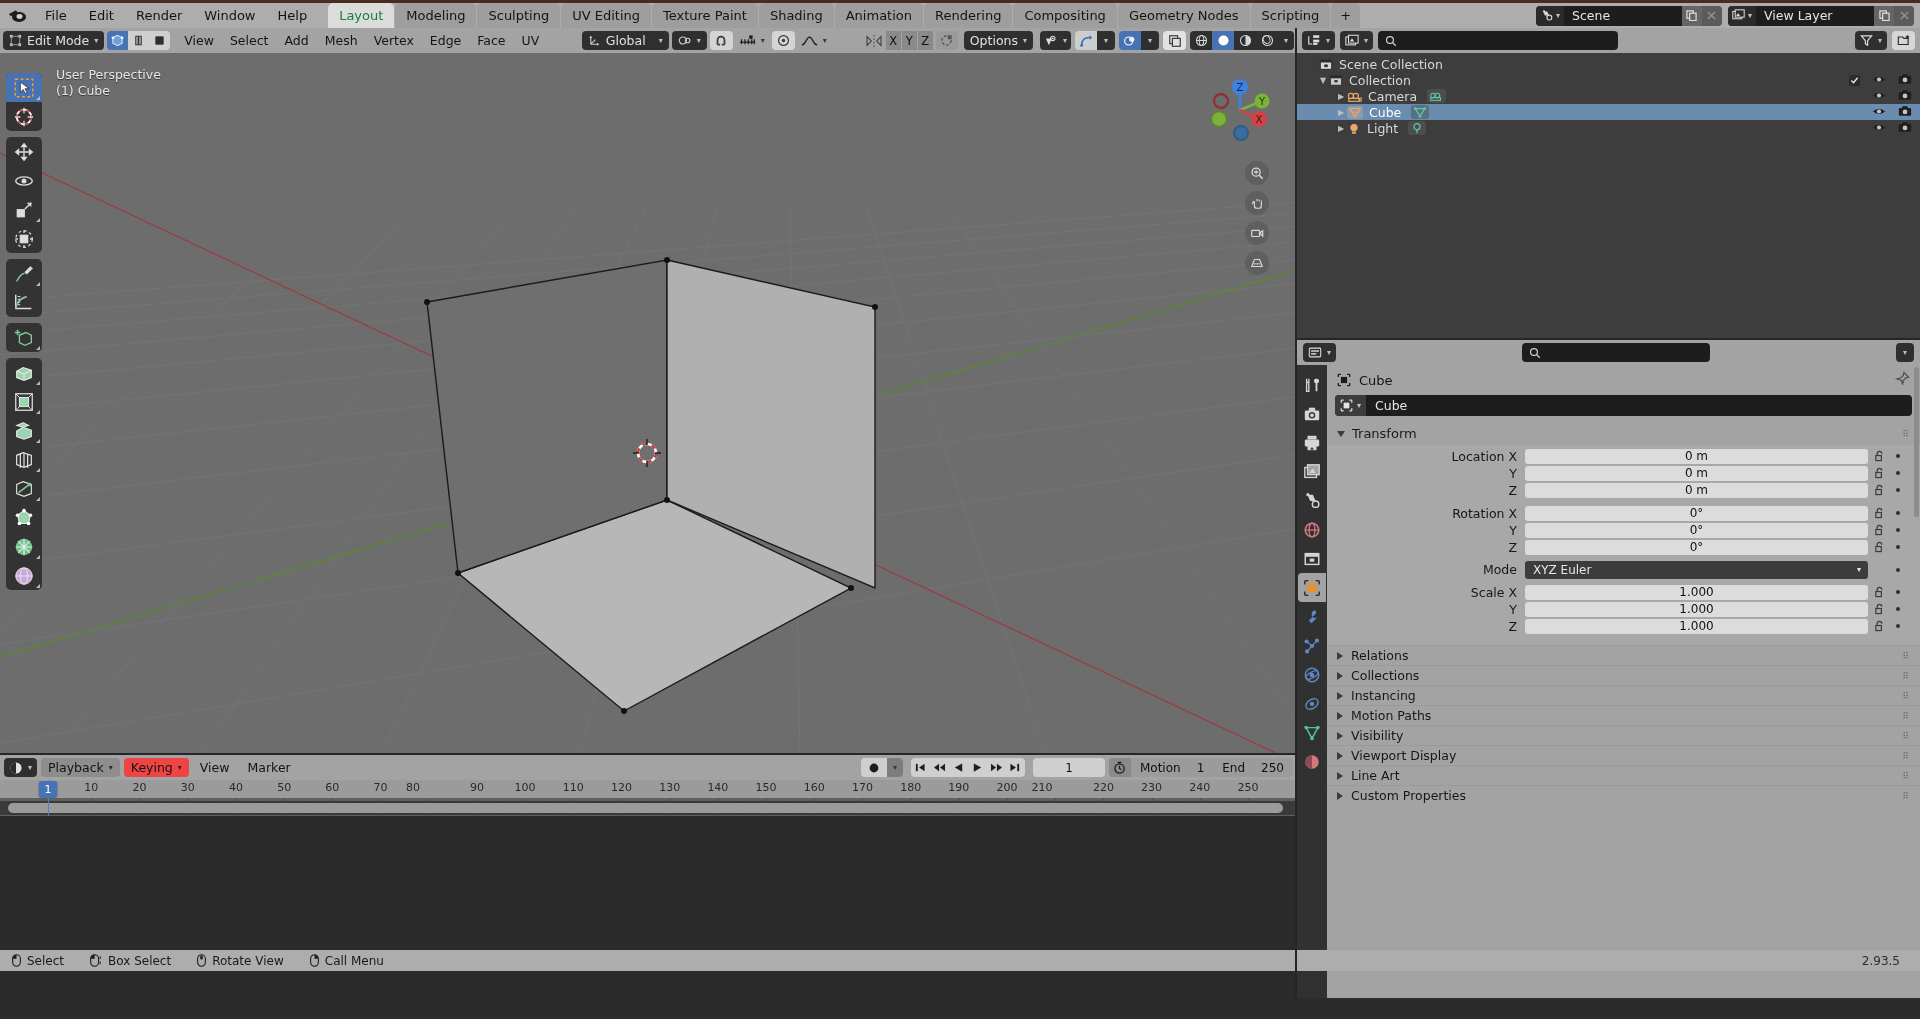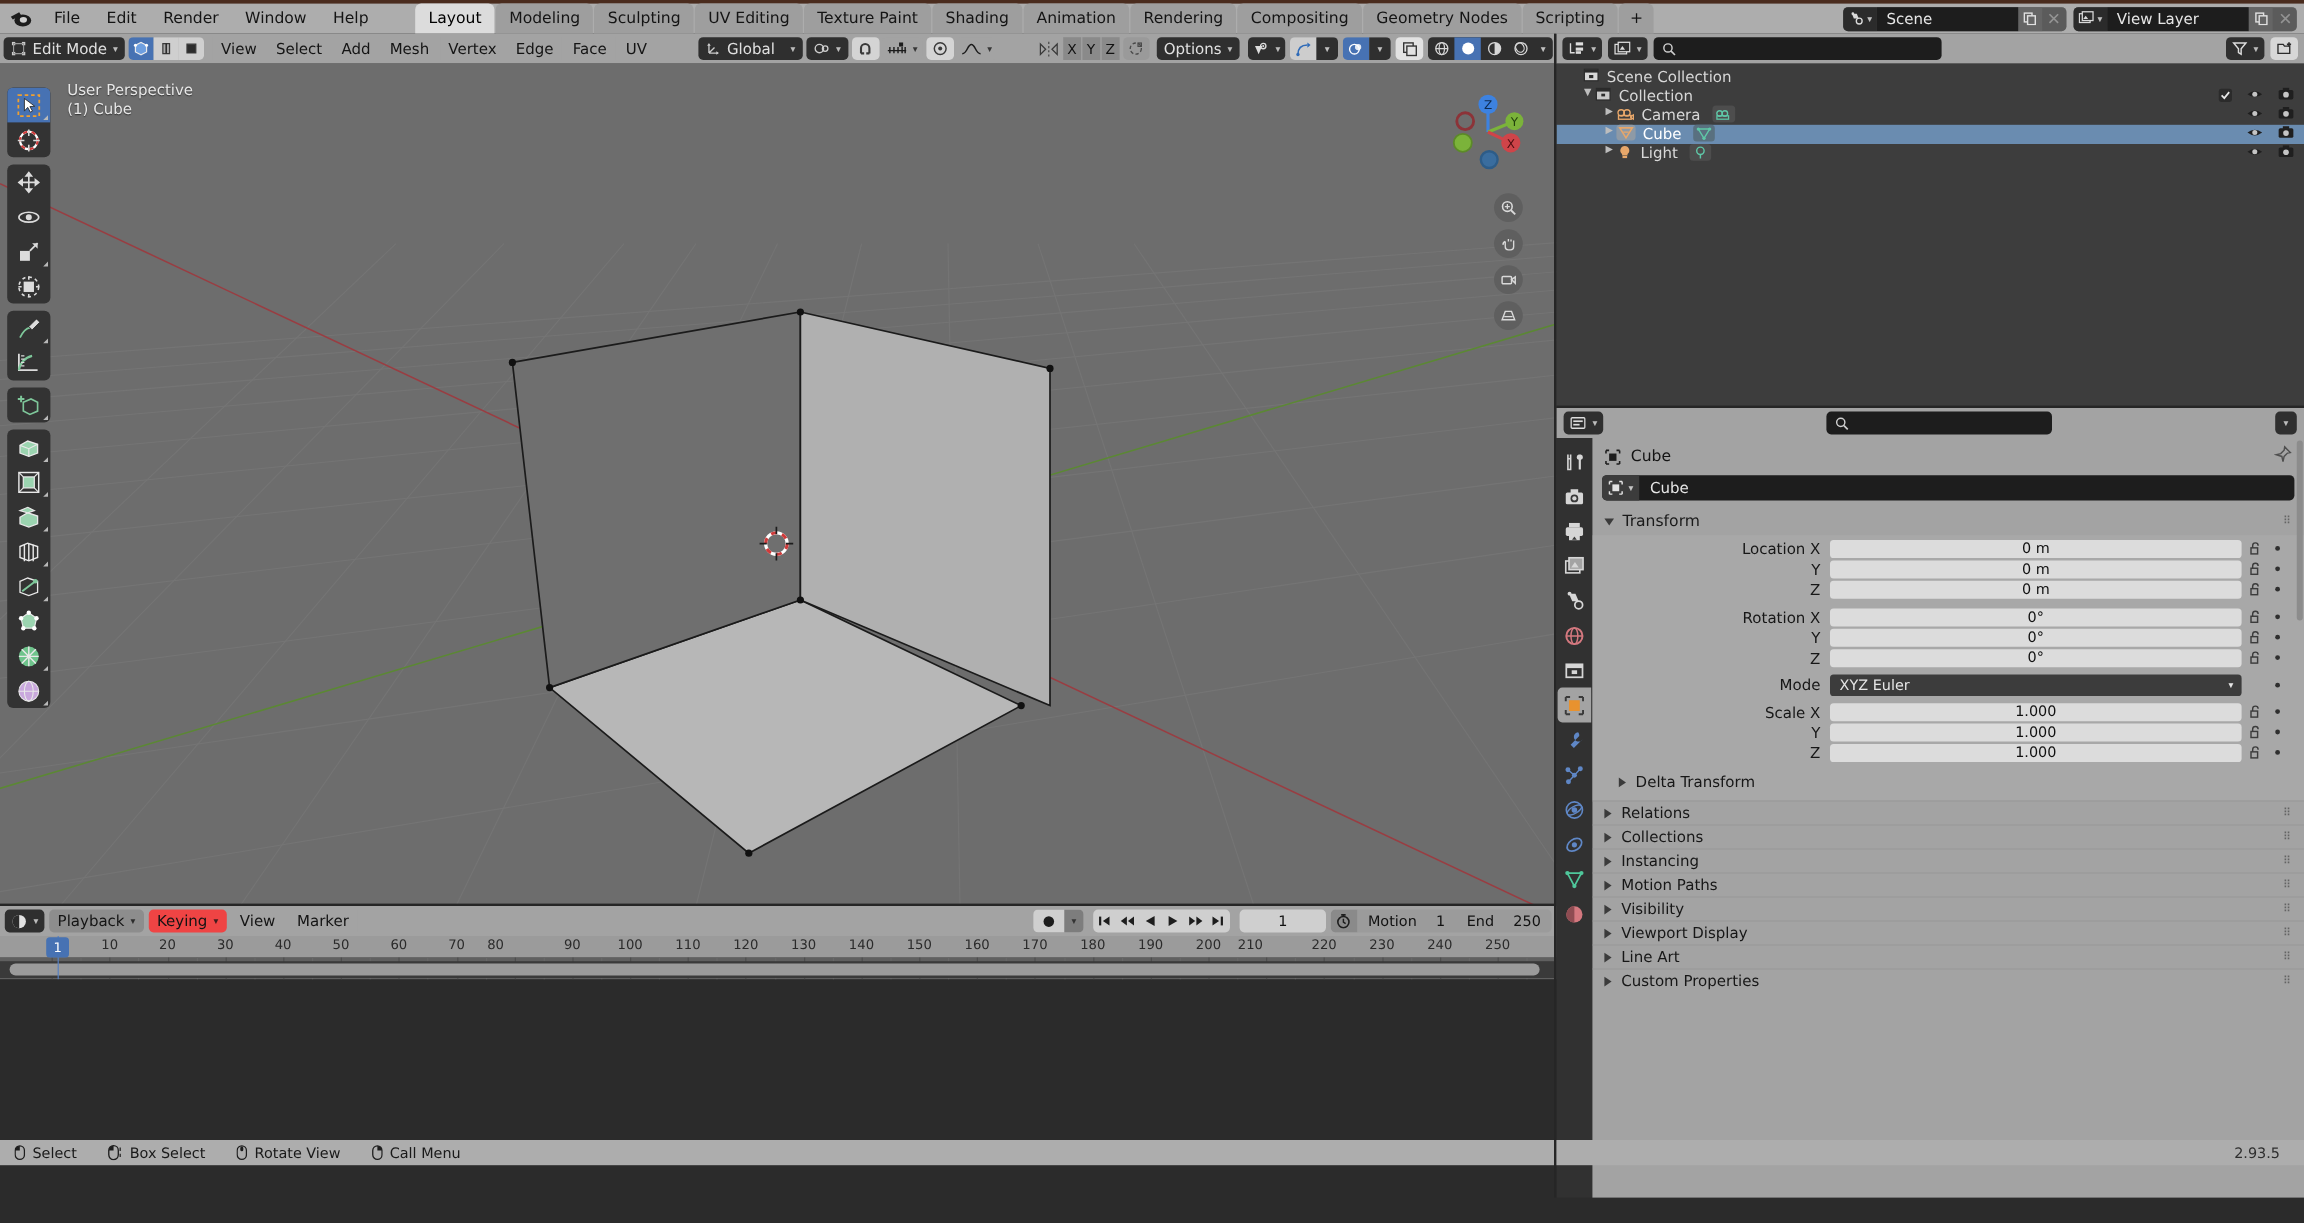--- a/index.html
+++ b/index.html
@@ -26,21 +26,21 @@
   .menu-item {
     padding: 0 11px; height:100%; display:flex; align-items:center;
     color:#141414; font-size:13px; line-height:1; cursor:default;
   }
   .wstabs { display:flex; align-items:flex-end; margin-left:10px; }
   .wstab {
     padding:0 11px; height:25px; display:flex; align-items:center;
     color:#141414; font-size:13px; background:#9e9e9e;
     border-radius:5px 5px 0 0; margin-right:1px; align-self:flex-end;
   }
-  .wstab.active { background:#dcdcdc; color:#000000;margin-left:18px; }
+  .wstab.active { background:#dcdcdc; color:#15803d; }
   .wstab.plus { padding:0 9px; background:#9e9e9e; }
   .topbar-spacer { flex:1; }
   .topbar-right { display:flex; align-items:center; gap:6px; padding-right:6px; }
   .id-field {
     display:flex; align-items:center; height:20px; background:#545454; border-radius:4px;
   }
   .id-icon {
     background:#2b2b2b; border-radius:4px 0 0 4px; height:20px; padding:0 4px;
     display:flex; align-items:center; gap:3px;
   }
@@ -153,21 +153,21 @@
     background:#a3a3a3; display:flex; align-items:center; gap:5px; padding:0 5px;
   }
   .search-box {
     flex:1; background:#1d1d1d; border-radius:4px; height:19px; display:flex;
     align-items:center; gap:6px; padding:0 7px; max-width:240px;
   }
   .outliner {
     position:absolute; left:1297px; top:53px; width:623px; height:287px;
     background:#3d3d3d; overflow:hidden; padding-top:3px;
   }
-  .ol-row { height:16px; display:flex; align-items:flex-start; position:relative; font-size:12.5px; color:#d8d8d8; padding-right:20px;}
+  .ol-row { height:16px; display:flex; align-items:center; position:relative; font-size:12.5px; color:#d8d8d8; padding-right:20px;}
   .ol-row.sel { background:#6a8cb0; color:#fff; }
   .ol-tri { width:12px; display:flex; align-items:center; justify-content:center; font-size:8px; color:#bdbdbd; }
   .ol-right { position:absolute; right:8px; display:flex; gap:12px; align-items:center; }
   .chk { width:11px; height:11px; background:#2b2b2b; border-radius:2px; display:flex; align-items:center; justify-content:center; }
 
   
   .props-header {
     position:absolute; left:1297px; top:340px; width:623px; height:25px;
     background:#a3a3a3; display:flex; align-items:center; gap:6px; padding:0 6px;
   }
@@ -1382,24 +1382,20 @@
         <span class="prop-val">1.000</span>
         <span class="lockdot">
           <svg width="11" height="12" viewBox="0 0 12 13">
               <path d="M3.5 6 V4 a2.5 2.5 0 0 1 5 0" fill="none" stroke="#3c3c3c" stroke-width="1.3"></path>
               <rect x="2" y="6" width="6" height="5.5" fill="none" stroke="#3c3c3c" stroke-width="1.3"></rect>
             </svg>
           <span class="dot"></span>
         </span>
       </div>
       <div style="height:5px"></div>
-      <div class="subpanel">
-        <span class="tri-r"></span>
-        <span>Delta Transform</span>
-      </div>
     </div>
 
     <div class="closed-panel">
       <span class="tri-r"></span>
       <span>Relations</span>
       <span class="grip">⠿</span>
     </div>
     <div class="closed-panel">
       <span class="tri-r"></span>
       <span>Collections</span>

